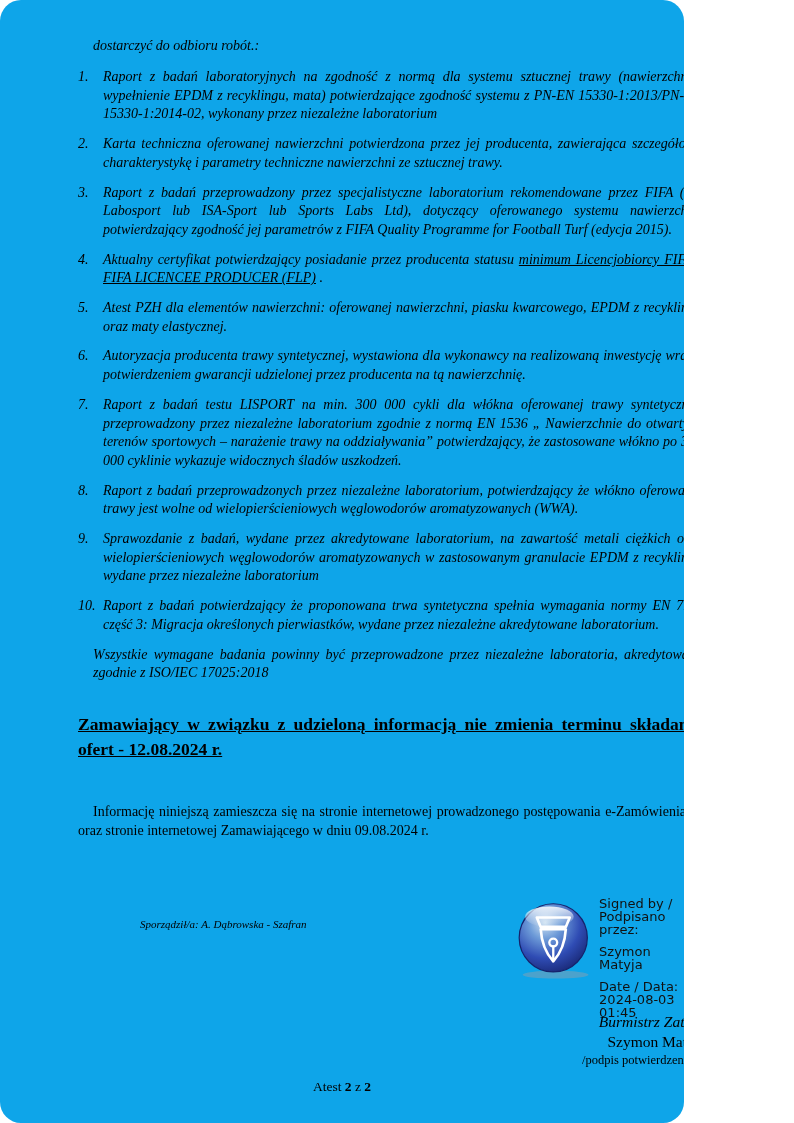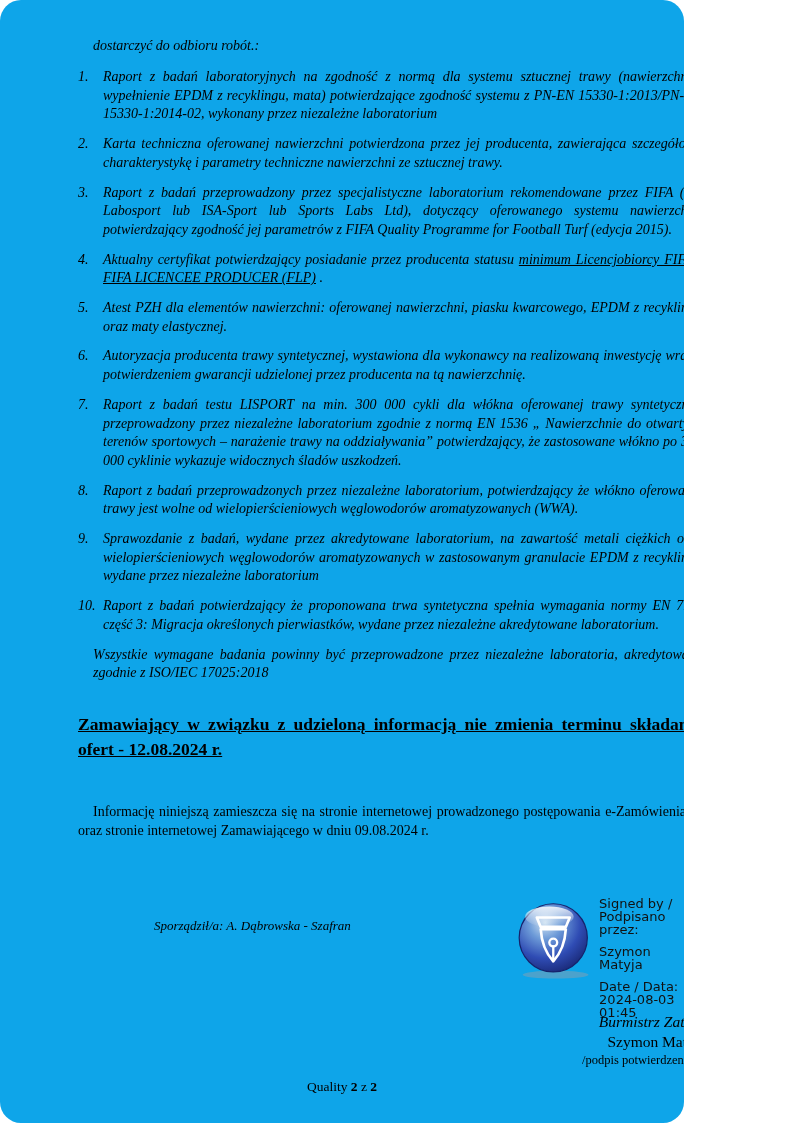--- a/index.html
+++ b/index.html
@@ -57,22 +57,21 @@
     font-size: 14px;
     line-height: 19.5px;
     text-align: justify;
     text-indent: 15px;
   }
   .prepared {
     position: absolute;
     left: 140px;
     top: 918px;
     font-style: italic;
-    font-size: 13px;
-    margin-left: 14px;
+    font-size: 11px;
   }
   .stamp {
     position: absolute;
     left: 518px;
     top: 892px;
     display: flex;
     align-items: flex-start;
   }
   .stamp-text {
     margin-left: 9px;
@@ -197,18 +196,18 @@
     </div>
   </div>
 
   <div class="sig-block">
     <div class="sig-title">Burmistrz Zatora</div>
     <div class="sig-name">Szymon Matyja</div>
     <div class="sig-type">/podpis potwierdzeniem/</div>
   </div>
 
   <div class="footer">
-    <span>Quality</span>
+    <span>Atest</span>
     <b>2</b>
     <span>z</span>
     <b>2</b>
   </div>
 </div>
 
 </body></html>

